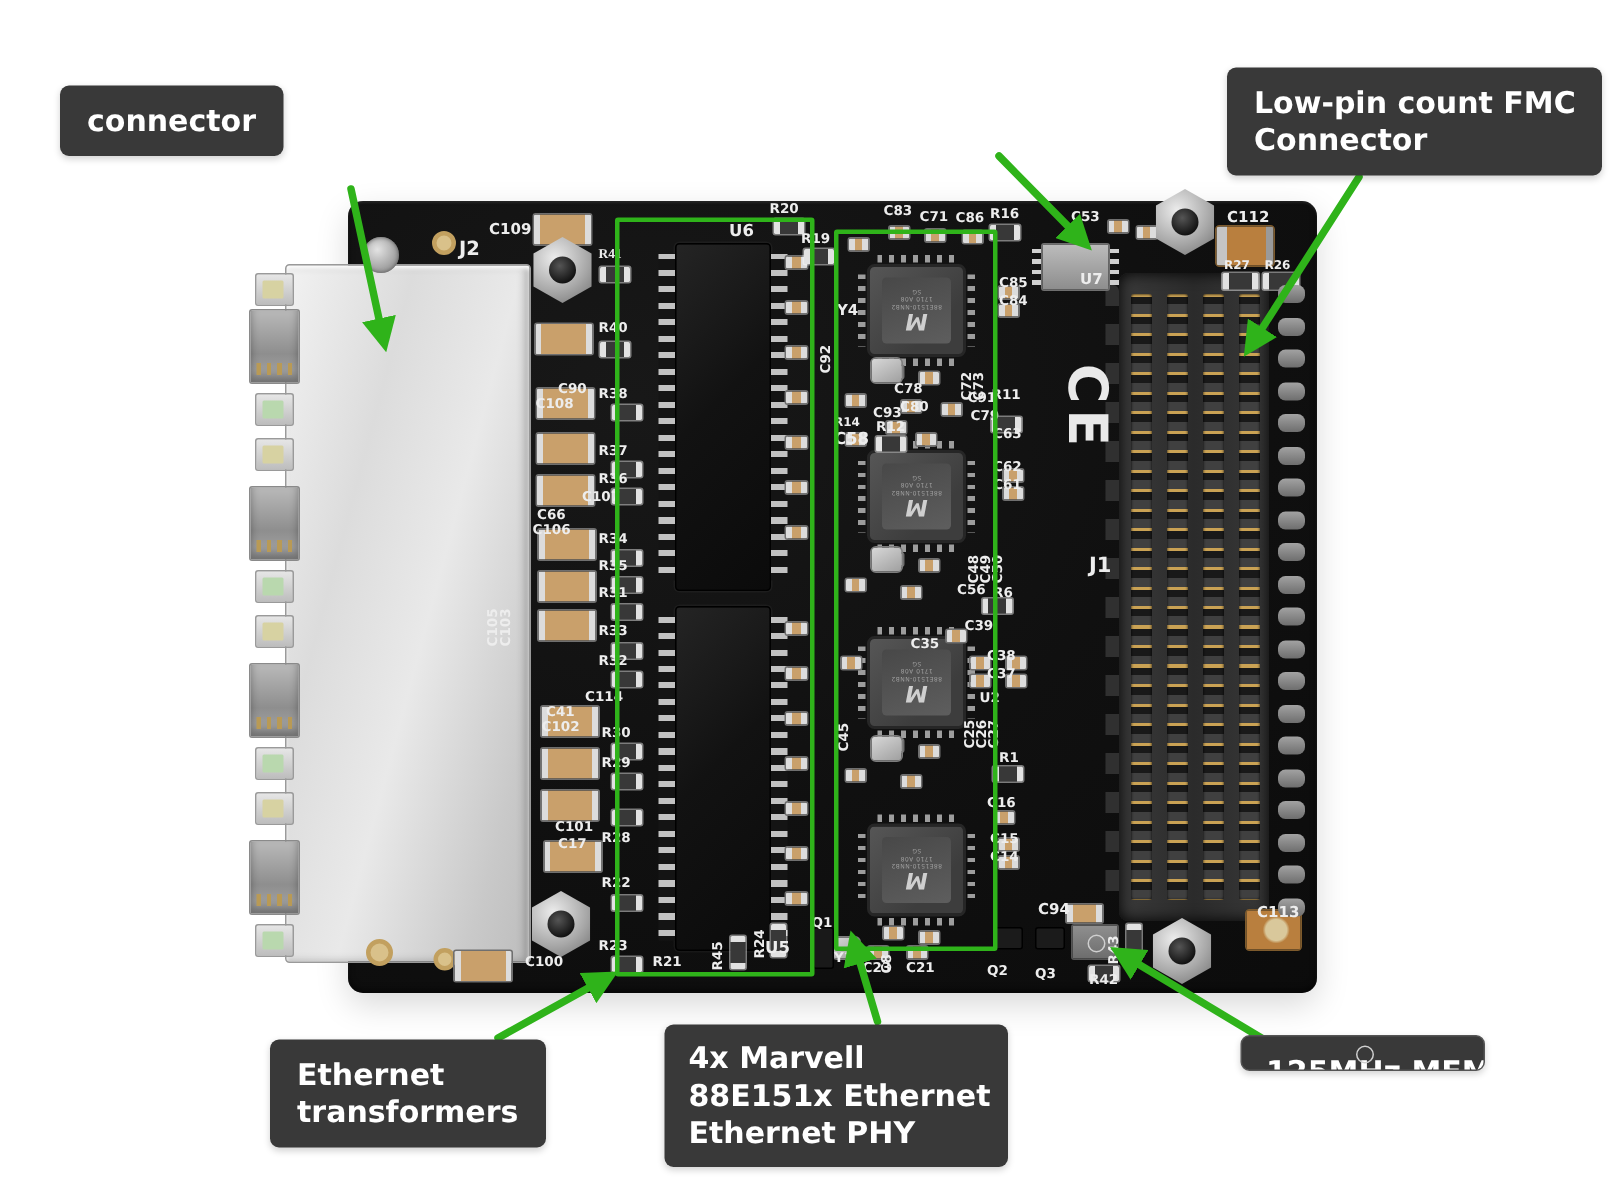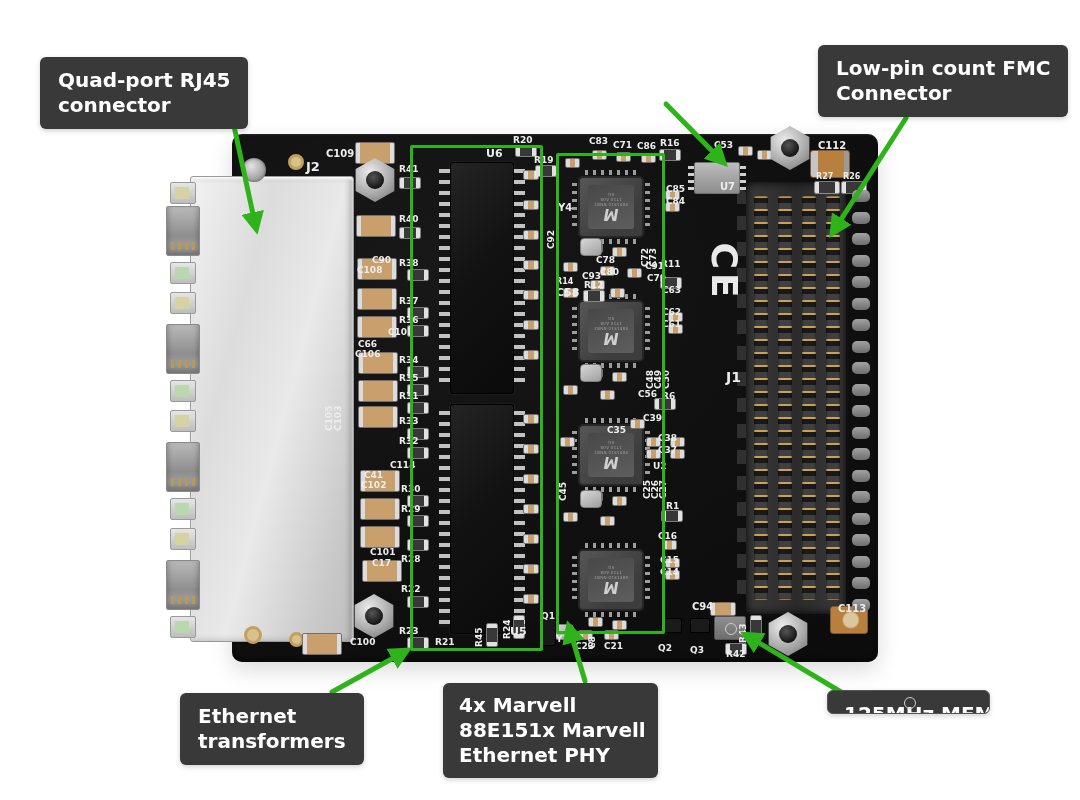--- a/index.html
+++ b/index.html
@@ -322,21 +322,21 @@
       <div class="tooth" style="left: 852px; top: 491px; width: 18px; height: 12px;"></div>
       <div class="tooth" style="left: 852px; top: 512.5px; width: 18px; height: 12px;"></div>
       <div class="tooth" style="left: 852px; top: 534px; width: 18px; height: 12px;"></div>
       <div class="tooth" style="left: 852px; top: 555.5px; width: 18px; height: 12px;"></div>
       <div class="tooth" style="left: 852px; top: 577px; width: 18px; height: 12px;"></div>
       <div class="tooth" style="left: 852px; top: 598.5px; width: 18px; height: 12px;"></div>
     </div>
   <div id="silk-layer">
       <div class="silk" style="left: 306px; top: 160px; font-size: 13px;">J2</div>
       <div class="silk" style="left: 326px; top: 149px; font-size: 10px;">C109</div>
-      <div class="silk" style="left: 399px; top: 165px;">R41</div>
+      <div class="silk" style="left: 399px; top: 165px; font-family: Liberation Serif, serif;">R41</div>
       <div class="silk" style="left: 399px; top: 215px;">R40</div>
       <div class="silk" style="left: 486px; top: 148px; font-size: 11px;">U6</div>
       <div class="silk" style="left: 513px; top: 136px;">R20</div>
       <div class="silk" style="left: 534px; top: 156px;">R19</div>
       <div class="silk" style="left: 589px; top: 137px;">C83</div>
       <div class="silk" style="left: 613px; top: 141px;">C71</div>
       <div class="silk" style="left: 637px; top: 142px;">C86</div>
       <div class="silk" style="left: 660px; top: 139px;">R16</div>
       <div class="silk" style="left: 714px; top: 141px;">C53</div>
       <div class="silk" style="left: 720px; top: 182px; font-size: 10px;">U7</div>
@@ -436,34 +436,33 @@
       <line x1="234" y1="126" x2="256" y2="228" marker-end="url(#ah)"></line>
       <line x1="666" y1="104" x2="723" y2="162" marker-end="url(#ah)"></line>
       <line x1="906" y1="118" x2="833" y2="232" marker-end="url(#ah)"></line>
       <line x1="332" y1="692" x2="406" y2="651" marker-end="url(#ah)"></line>
       <line x1="585" y1="681" x2="569" y2="627" marker-end="url(#ah)"></line>
       <line x1="841" y1="692" x2="746" y2="635" marker-end="url(#ah)"></line>
     </g>
   </svg>
 
   <div class="callout" style="left:40px;top:57px;">
-    <div>Quad-port RJ45</div>
     <div>connector</div>
   </div>
   <div class="callout" style="left:180px;top:693px;">
     <div>Ethernet</div>
     <div>transformers</div>
   </div>
   <div class="callout" style="left:818px;top:45px;">
     <div>Low-pin count FMC</div>
     <div>Connector</div>
   </div>
   <div class="callout" style="left:443px;top:683px;padding:10px 12px 10px 16px;">
     <div>4x Marvell</div>
-    <div>88E151x Marvell</div>
+    <div>88E151x Ethernet</div>
     <div>Ethernet PHY</div>
   </div>
   <div class="callout osc" style="left:827px;top:690px;">
     <div>125MHz MEMS</div>
 
   </div>
 
 </div>
 
 </body></html>

